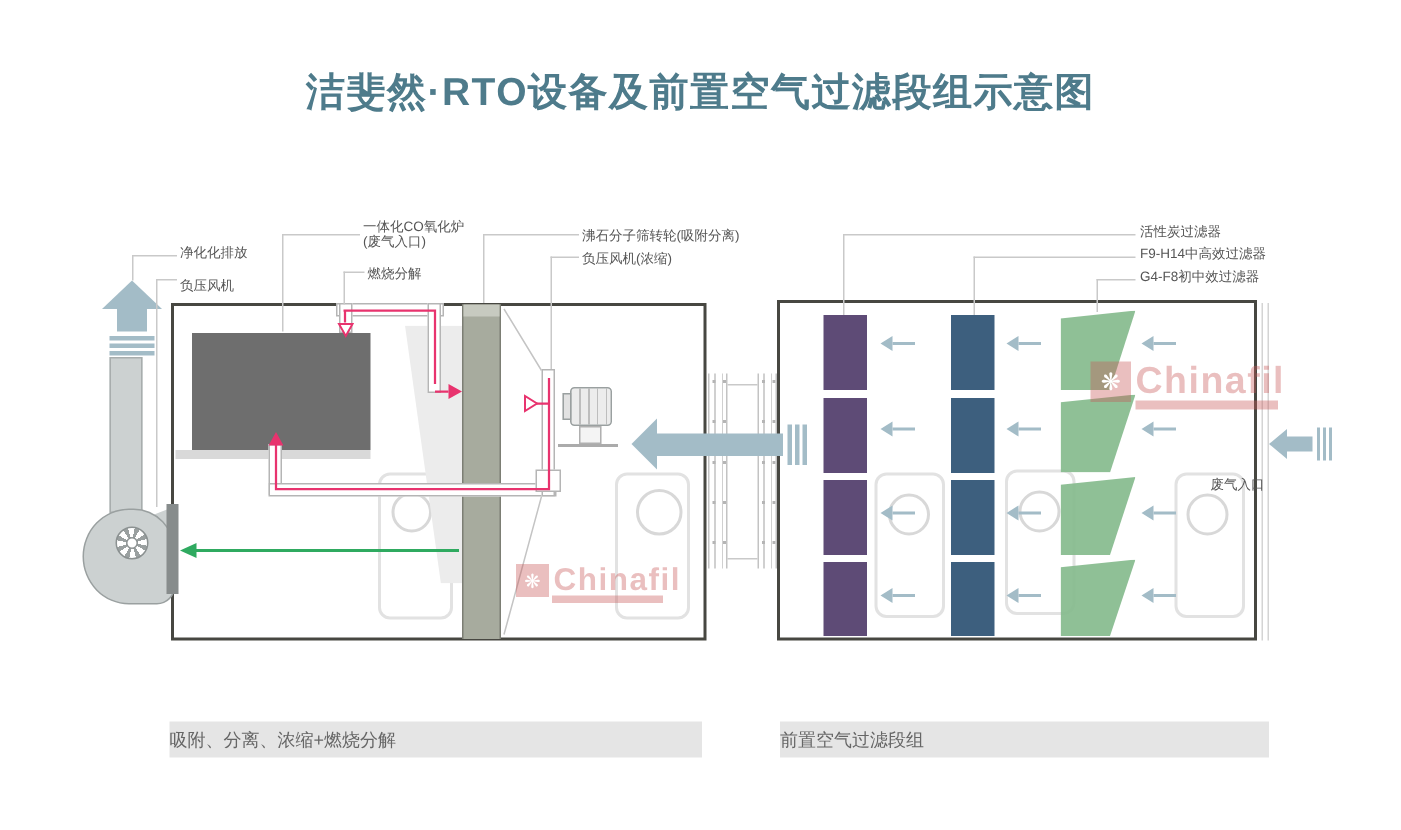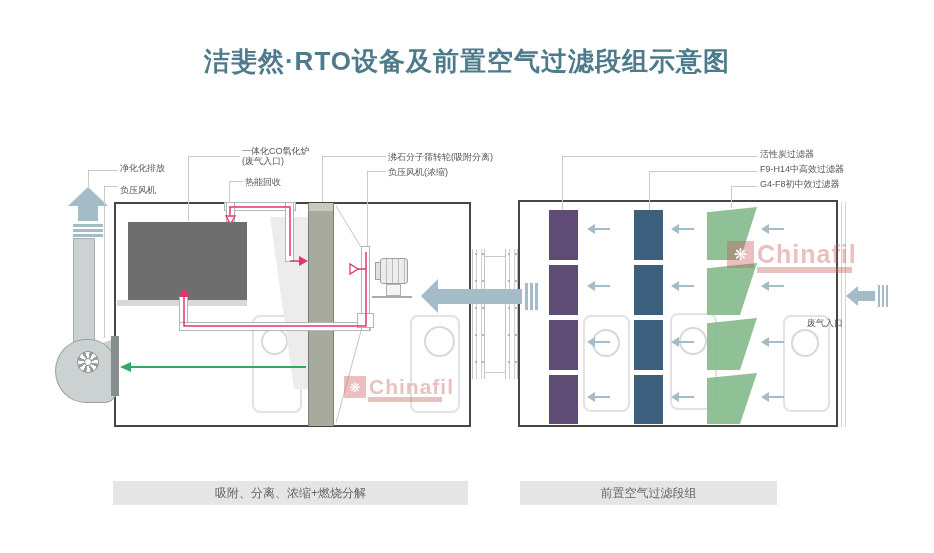--- a/index.html
+++ b/index.html
@@ -17,21 +17,21 @@
   .door{position:absolute;background:#fff;border:2px solid #e2e2e2;border-radius:8px}
   .porthole{position:absolute;background:#fff;border:2px solid #d8d8d8;border-radius:50%}
   .sarrow{position:absolute;width:15px;height:2px;background:var(--flow-arrow)}
   .sarrow::before{content:"";position:absolute;left:-8px;top:-4px;width:0;height:0;
                   border:5px solid transparent;border-left:0;border-right:8px solid var(--flow-arrow)}
   .stripe{position:absolute;background:var(--flow-arrow)}
   .bank{position:absolute;width:29px;height:214px}
   .gseg{position:absolute;width:50px;background:var(--filter-green);opacity:.92;
         clip-path:polygon(0 10%,100% 0,66% 100%,0 100%)}
   .capbar{position:absolute;height:24px;background:var(--caption-bg);color:var(--caption-text);
-          font-size:12px;line-height:24px;text-align:center}
+          font-size:12px;line-height:24px;text-align:left}
   .wm{position:absolute;display:flex;align-items:flex-start;gap:3px;color:var(--watermark-red)}
   .wm-flower{display:flex;align-items:center;justify-content:center;background:var(--watermark-red);color:#fff}
   .wm-text{font-weight:700;letter-spacing:1px}
   .wm-bar{position:absolute;background:var(--watermark-red)}
   .flange{position:absolute;width:13px;height:130px;background-color:#fff;
     background-image:
       repeating-linear-gradient(180deg,#b5b5b5 0 2px,transparent 2px 27px),
       repeating-linear-gradient(180deg,#b5b5b5 0 2px,transparent 2px 27px),
       linear-gradient(90deg,transparent 0 3px,#d0d0d0 3px 4px,transparent 4px 8px,#d0d0d0 8px 9px,transparent 9px);
     background-size:2px 100%,2px 100%,100% 100%;
@@ -138,21 +138,21 @@
   <div class="lv" style="left:104px;top:186px;height:152px"></div>
   <span class="lbl" style="left:120px;top:185px">负压风机</span>
 
   <div class="lh" style="left:188px;top:156px;width:52px"></div>
   <div class="lv" style="left:188px;top:156px;height:65px"></div>
   <span class="lbl" style="left:242px;top:146px">一体化CO氧化炉</span>
   <span class="lbl" style="left:242px;top:156px">(废气入口)</span>
 
   <div class="lh" style="left:229px;top:181px;width:14px"></div>
   <div class="lv" style="left:229px;top:181px;height:22px"></div>
-  <span class="lbl" style="left:245px;top:177px">热能回收</span>
+  <span class="lbl" style="left:245px;top:177px">燃烧分解</span>
 
   <div class="lh" style="left:322px;top:156px;width:64px"></div>
   <div class="lv" style="left:322px;top:156px;height:46px"></div>
   <span class="lbl" style="left:388px;top:152px">沸石分子筛转轮(吸附分离)</span>
 
   <div class="lh" style="left:367px;top:171px;width:19px"></div>
   <div class="lv" style="left:367px;top:171px;height:75px"></div>
   <span class="lbl" style="left:388px;top:167px">负压风机(浓缩)</span>
 
   <div class="lh" style="left:562px;top:156px;width:195px"></div>
@@ -184,16 +184,16 @@
   </div>
   <div class="wm-bar" style="left:368px;top:397px;width:74px;height:5px"></div>
 
   <div class="wm" style="left:727px;top:241px">
     <span class="wm-flower" style="width:27px;height:27px;font-size:16px">❋</span>
     <span class="wm-text" style="font-size:25px;line-height:27px">Chinafil</span>
   </div>
   <div class="wm-bar" style="left:757px;top:267px;width:95px;height:6px"></div>
 
   <div class="capbar" style="left:113px;top:481px;width:355px">吸附、分离、浓缩+燃烧分解</div>
-  <div class="capbar" style="left:520px;top:481px;width:257px">前置空气过滤段组</div>
+  <div class="capbar" style="left:520px;top:481px;width:326px">前置空气过滤段组</div>
 
   <h1 id="title">洁斐然·RTO设备及前置空气过滤段组示意图</h1>
 </div>
 
 </body></html>

